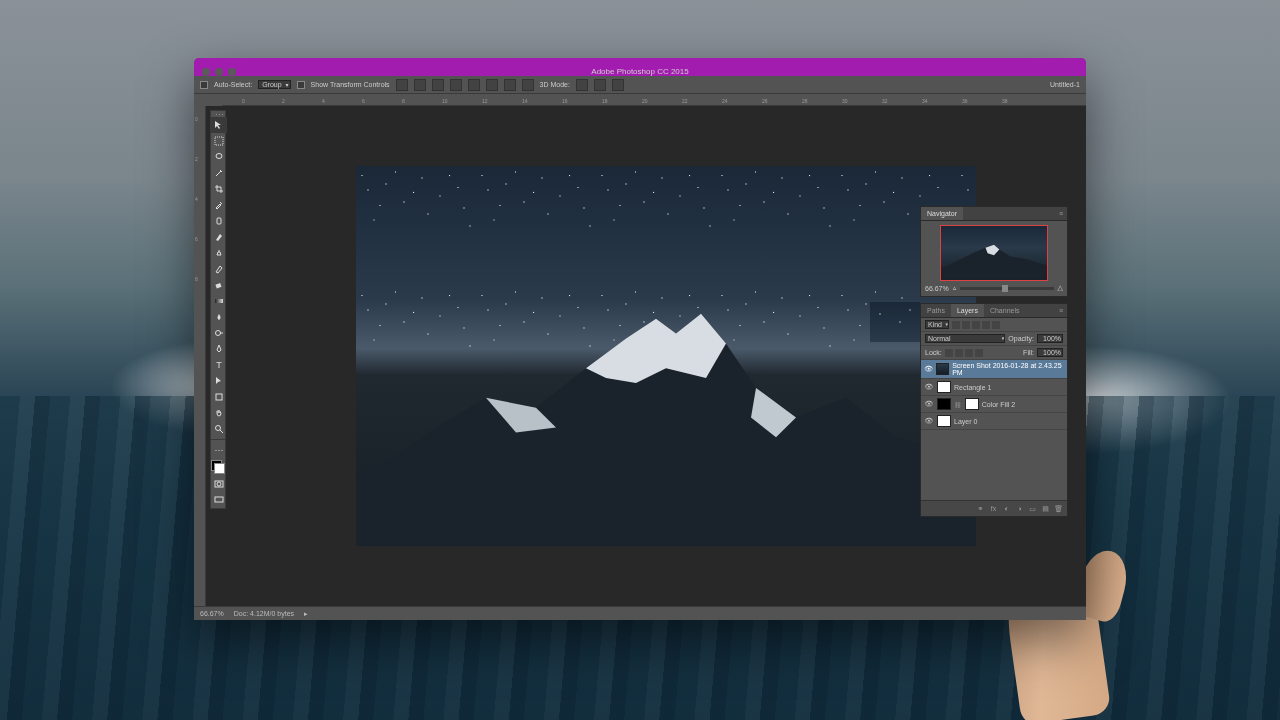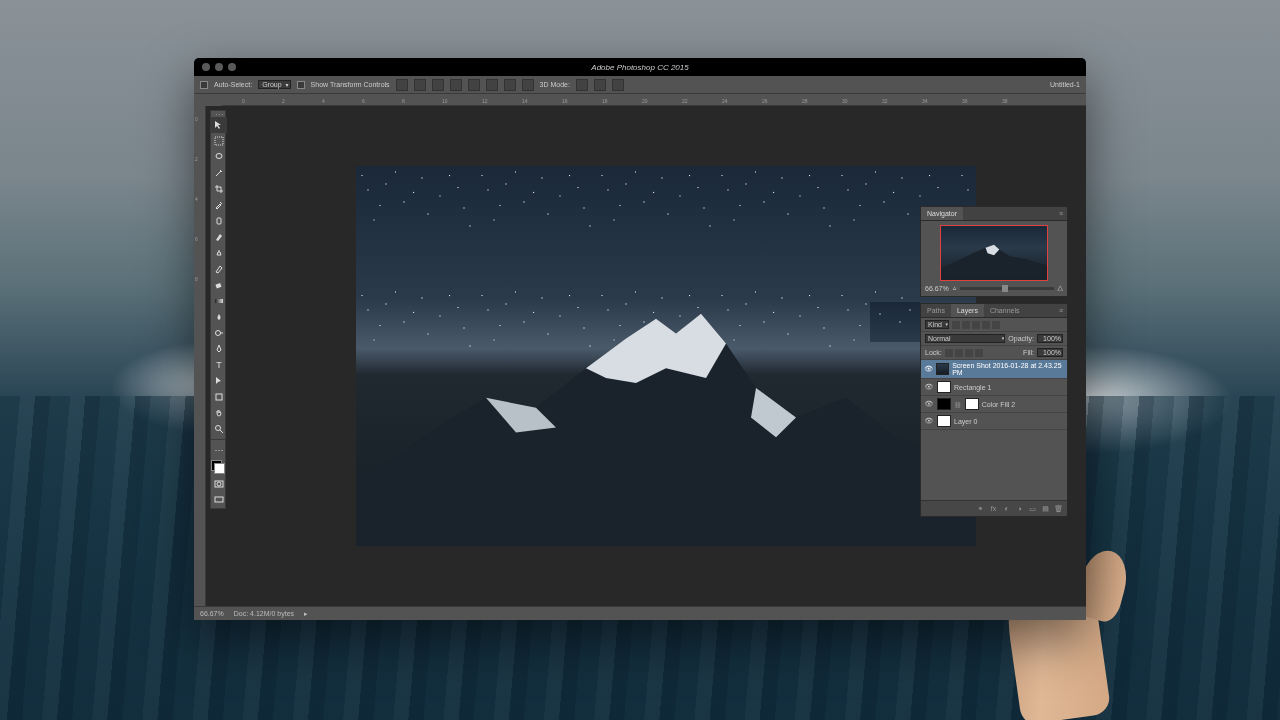--- a/index.html
+++ b/index.html
@@ -4,21 +4,21 @@
 <style>
 *{margin:0;padding:0;box-sizing:border-box;font-family:-apple-system,Helvetica,Arial,sans-serif;}
 body{width:1280px;height:720px;overflow:hidden;background:linear-gradient(180deg,#808a90 0%,#6b7880 30%,#3a5560 50%,#1a3040 70%,#0f2530 100%);position:relative;}
 .ocean{position:absolute;inset:0;background:linear-gradient(180deg,#8a9298 0%,#7a858c 25%,#5a7078 40%,#2a4555 55%,#1a3848 70%,#102838 100%);}
 .ocean::before{content:"";position:absolute;top:38%;left:0;right:0;height:35%;background:radial-gradient(ellipse 200px 80px at 18% 45%,rgba(255,255,255,.75),transparent 60%),radial-gradient(ellipse 240px 90px at 85% 50%,rgba(255,255,255,.8),transparent 60%),radial-gradient(ellipse 120px 50px at 50% 40%,rgba(200,220,230,.4),transparent);}
 .ocean::after{content:"";position:absolute;top:55%;left:0;right:0;bottom:0;background:repeating-linear-gradient(95deg,rgba(20,50,65,.5) 0 20px,rgba(40,70,85,.4) 20px 35px,rgba(15,40,55,.6) 35px 50px);}
 .hand{position:absolute;right:120px;bottom:0;width:200px;height:180px;}
 .hand::before{content:"";position:absolute;right:60px;bottom:0;width:90px;height:170px;background:linear-gradient(100deg,#c9a080,#e0b896 40%,#d4a884);border-radius:45% 40% 20% 15%/50% 45% 10% 10%;transform:rotate(-8deg);}
 .hand::after{content:"";position:absolute;right:35px;bottom:100px;width:45px;height:70px;background:linear-gradient(90deg,#b89070,#d8ae8c);border-radius:50% 50% 30% 30%;transform:rotate(15deg);}
 .ps-window{position:absolute;left:194px;top:58px;width:892px;height:562px;background:#535353;border-radius:5px 5px 0 0;box-shadow:0 20px 50px rgba(0,0,0,.5);display:flex;flex-direction:column;}
-.titlebar{height:18px;background:#000000;border-radius:5px 5px 0 0;display:flex;align-items:center;position:relative;font-style:italic;}
+.titlebar{height:18px;background:#a21caf;border-radius:5px 5px 0 0;display:flex;align-items:flex-end;position:relative;}
 .traffic{display:flex;gap:5px;padding-left:8px;}
 .traffic span{width:8px;height:8px;border-radius:50%;background:#5a5a5a;}
 .title-text{position:absolute;left:50%;transform:translateX(-50%);font-size:8px;color:#ccc;}
 .optbar{height:18px;background:#535353;display:flex;align-items:center;gap:6px;padding:0 6px;font-size:7px;color:#ccc;border-bottom:1px solid #3a3a3a;}
 .cb{width:8px;height:8px;border:1px solid #888;background:#3a3a3a;}
 .dd{background:#3a3a3a;border:1px solid #222;padding:0 8px 0 3px;position:relative;color:#ccc;}
 .dd::after{content:"▾";position:absolute;right:1px;font-size:6px;}
 .oicon{width:12px;height:12px;background:#424242;border:1px solid #333;}
 .spacer{flex:1;}
 .doc-title{font-size:7px;color:#ccc;}

